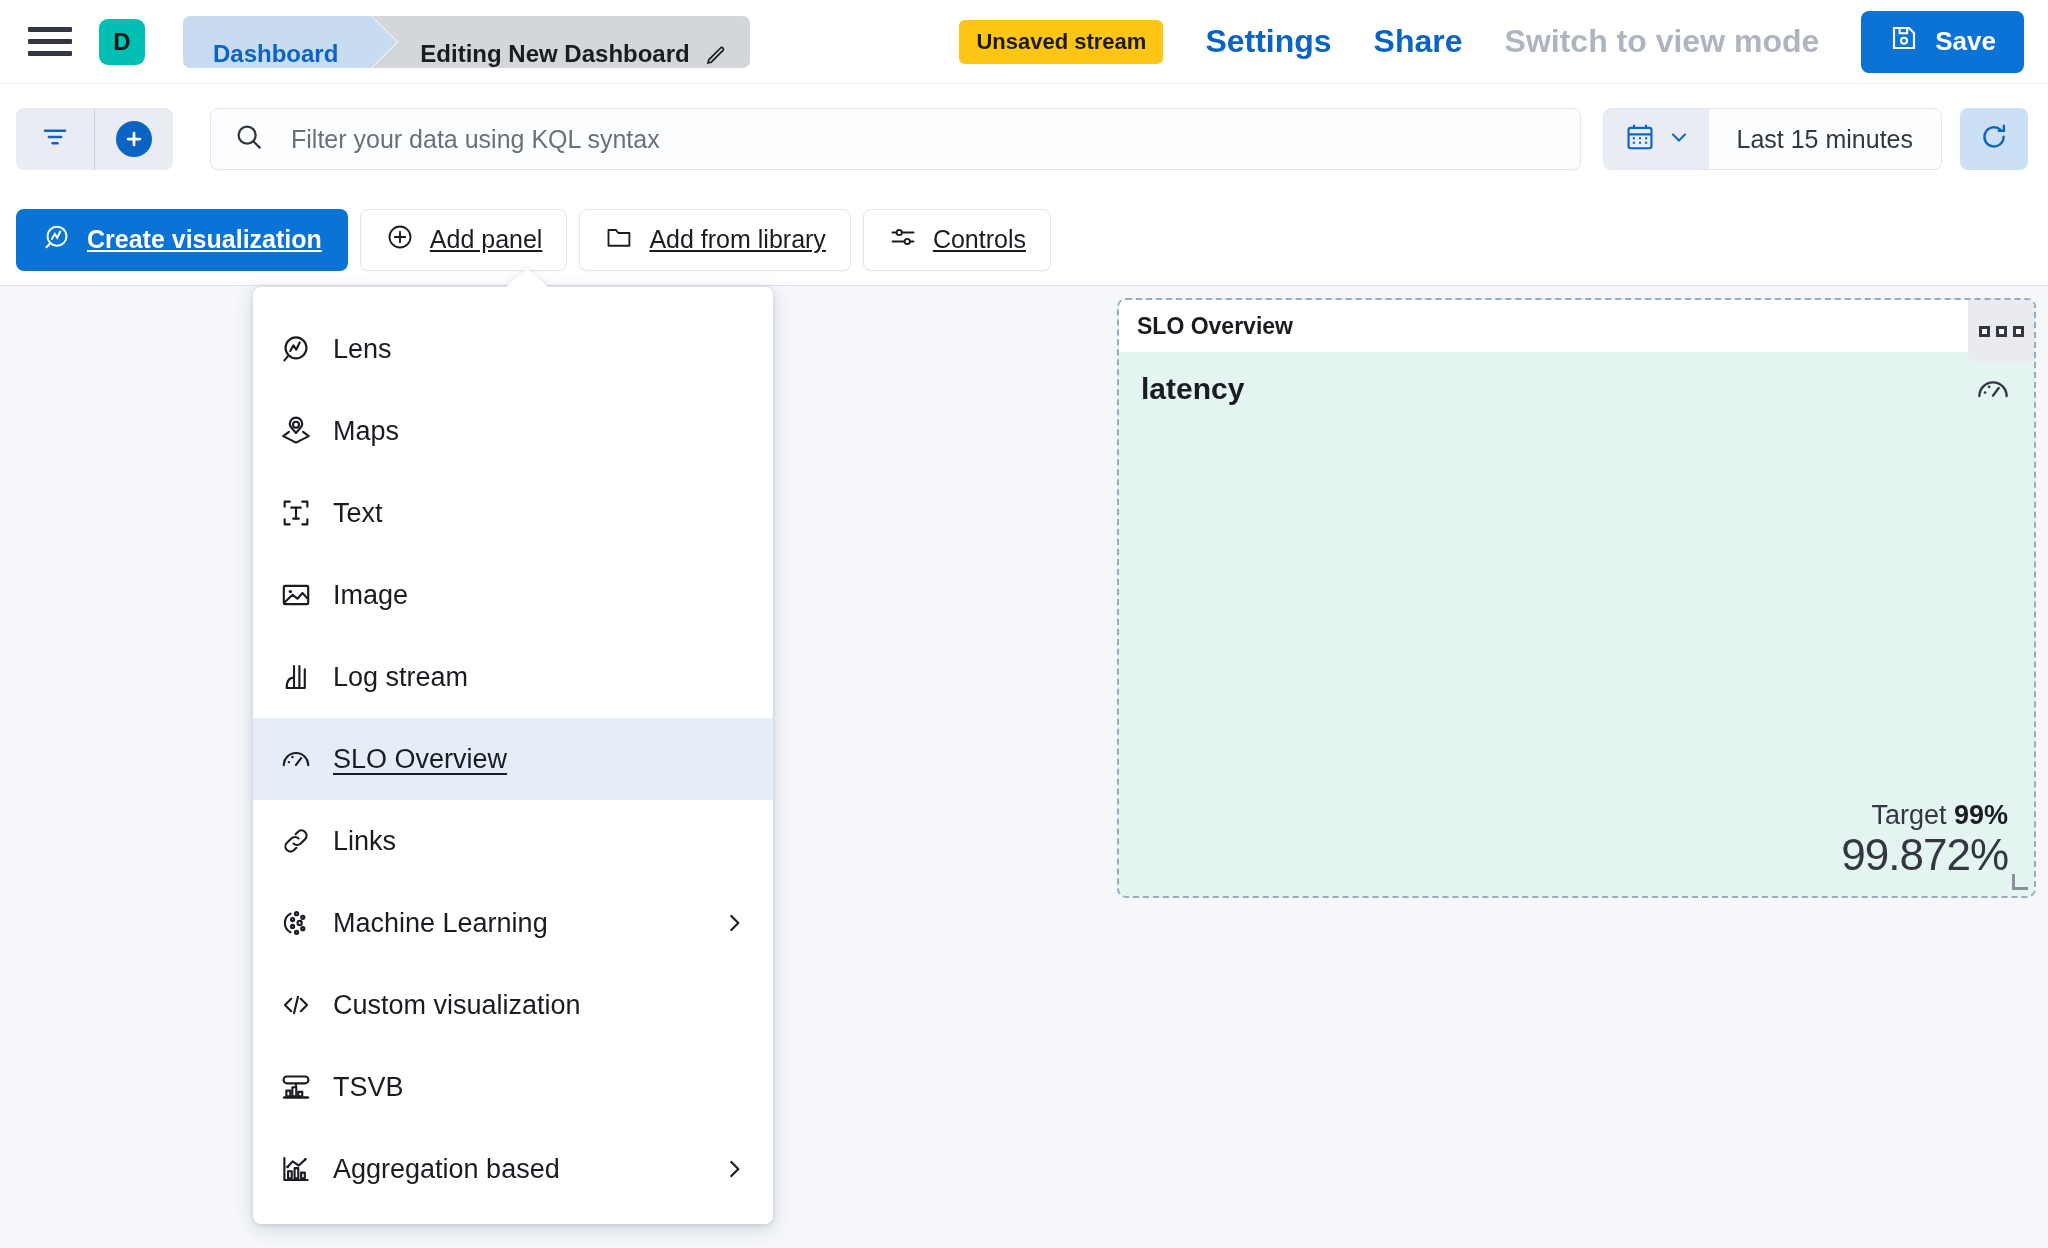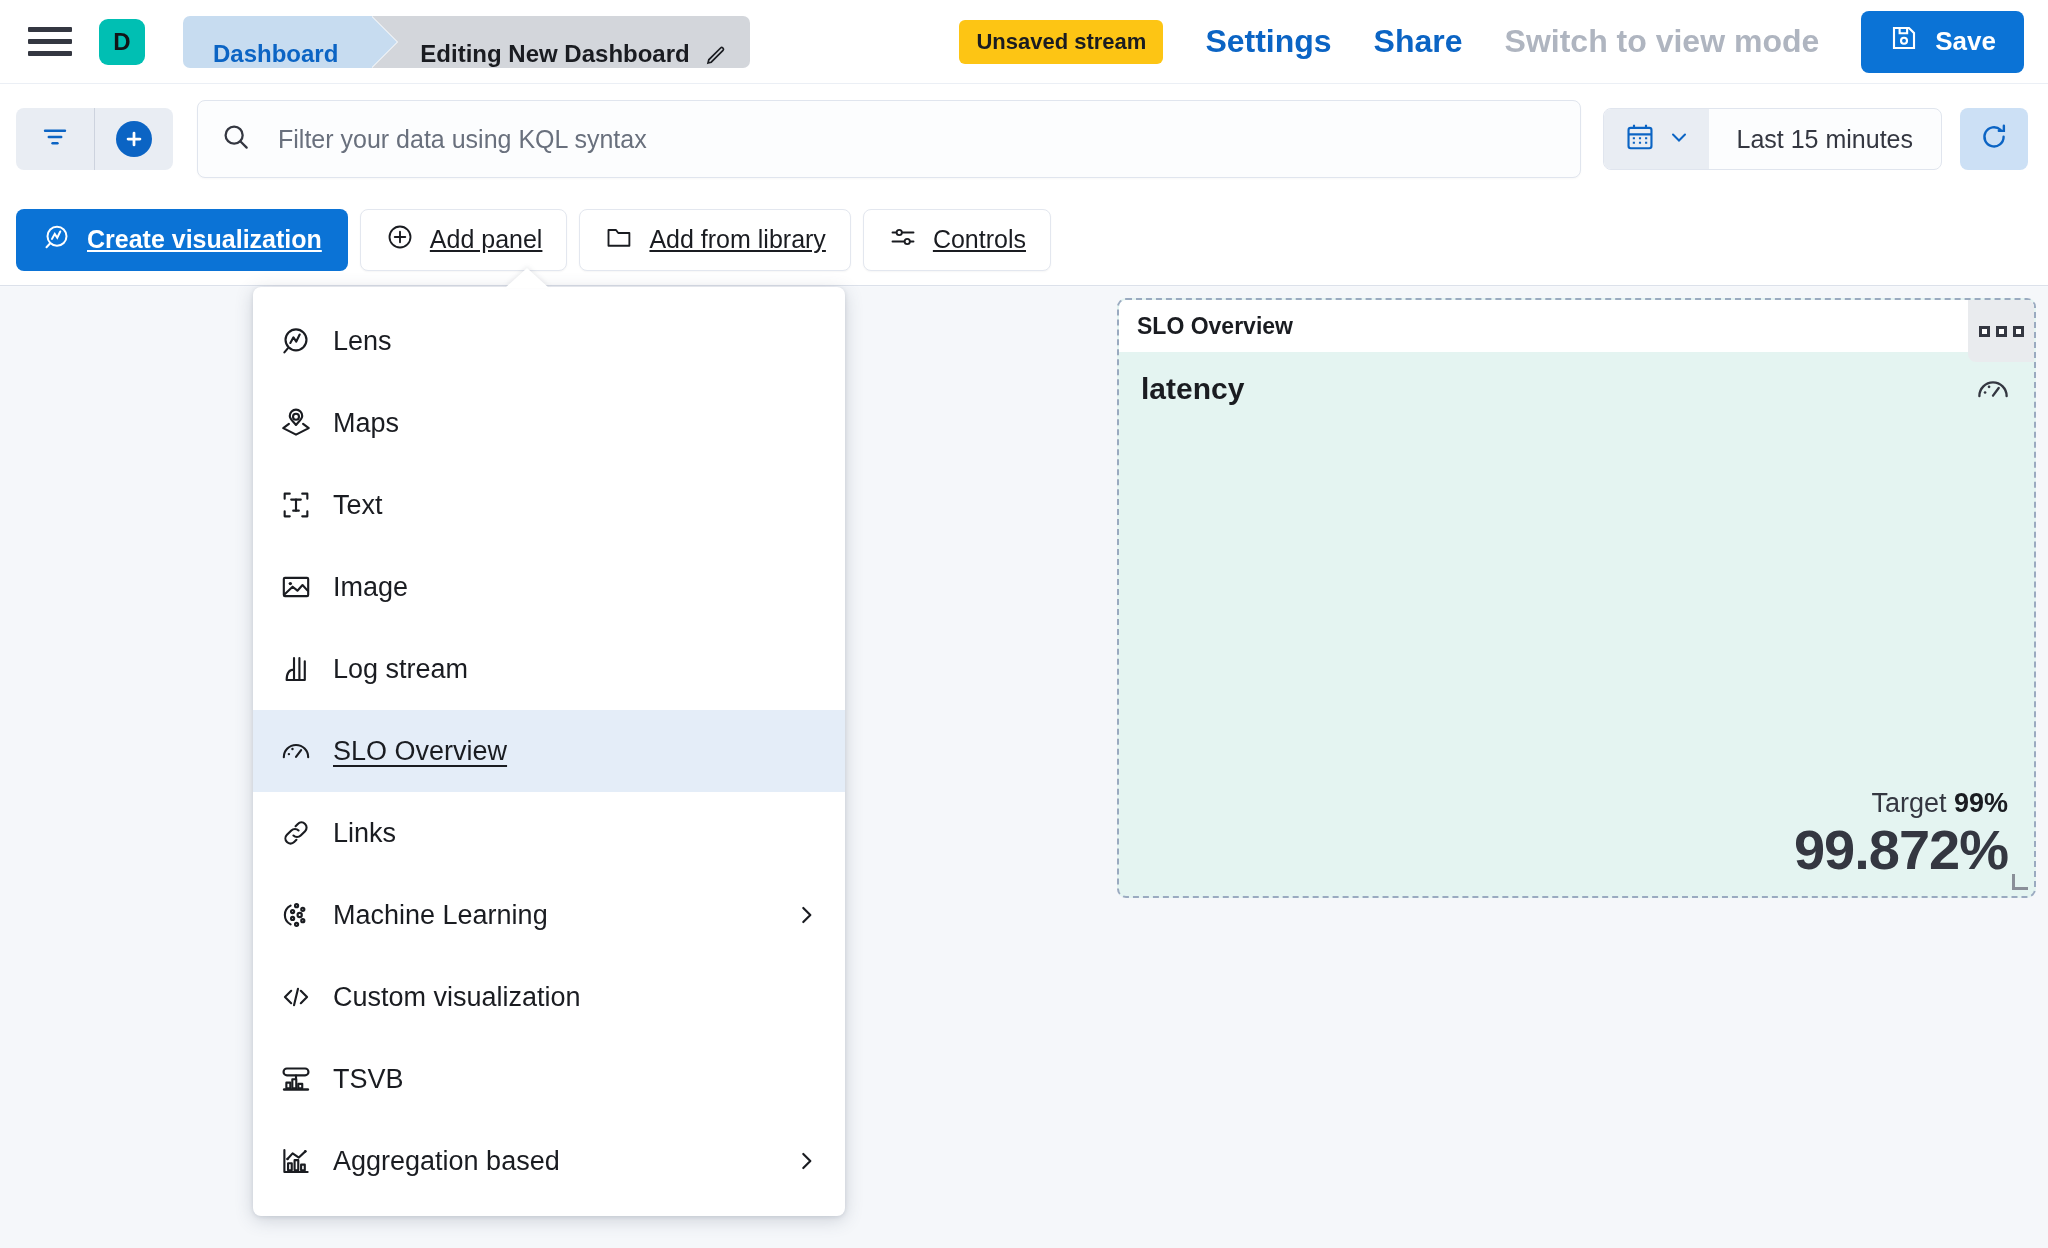--- a/index.html
+++ b/index.html
@@ -107,21 +107,21 @@
     width: 78px; height: 62px; display: flex;
     align-items: center; justify-content: center; cursor: pointer;
   }
   .filter-divider { width: 1px; background: #CDD3DE; }
   .plus-circle {
     width: 36px; height: 36px; border-radius: 50%;
     background: #0B64C4; display: flex;
     align-items: center; justify-content: center;
   }
   .search-box {
-    flex: 1 1 auto; height: 78px; margin-left: 24px;
+    flex: 1 1 auto; height: 62px; margin-left: 37px;
     background: #FCFDFE; border: 1px solid #E0E5EE; border-radius: 8px;
     display: flex; align-items: center; padding: 0 22px;
     box-shadow: 0 1px 2px rgba(0,0,0,0.03);
   }
   .search-box input {
     flex: 1; border: none; outline: none; background: transparent;
     font-family: inherit; font-size: 25px; color: #343741;
     margin-left: 26px;
   }
   .search-box input::placeholder { color: #69707D; }
@@ -169,24 +169,24 @@
 
   
   .canvas {
     position: absolute; top: 287px; left: 0;
     width: 2048px; height: 961px; background: #F5F7FA;
   }
 
   
   .popover {
     position: absolute; left: 253px; top: 287px;
-    width: 592px; background: #FFFFFF;
+    width: 520px; background: #FFFFFF;
     border-radius: 8px;
     box-shadow: 0 4px 18px rgba(65,78,101,0.22), 0 1px 4px rgba(65,78,101,0.14);
-    padding: 13px 0 14px 0; z-index: 20;
+    padding: 21px 0 14px 0; z-index: 20;
   }
   .popover-arrow {
     position: absolute; left: 505px; top: 268px;
     width: 0; height: 0;
     border-left: 22px solid transparent;
     border-right: 22px solid transparent;
     border-bottom: 20px solid #FFFFFF;
     z-index: 21;
     filter: drop-shadow(0 -2px 2px rgba(65,78,101,0.10));
   }
@@ -246,21 +246,21 @@
     position: absolute; right: 22px; top: 18px;
   }
   .slo-stats {
     position: absolute; right: 26px; bottom: 18px; text-align: right;
   }
   .slo-target {
     font-size: 27px; color: #343741; margin-bottom: 2px;
   }
   .slo-target b { font-weight: 700; color: #1A1C21; }
   .slo-value {
-    font-size: 56px; font-weight: 700; color: #343741;
+    font-size: 44px; font-weight: 400; color: #343741;
     letter-spacing: -1px; line-height: 1.02; margin-left: 24px;
   }
   .resize-handle {
     position: absolute; right: 6px; bottom: 6px;
     width: 16px; height: 16px;
     border-left: 3px solid #8A8F99; border-bottom: 3px solid #8A8F99;
   }
 </style>
 </head>
 <body>

